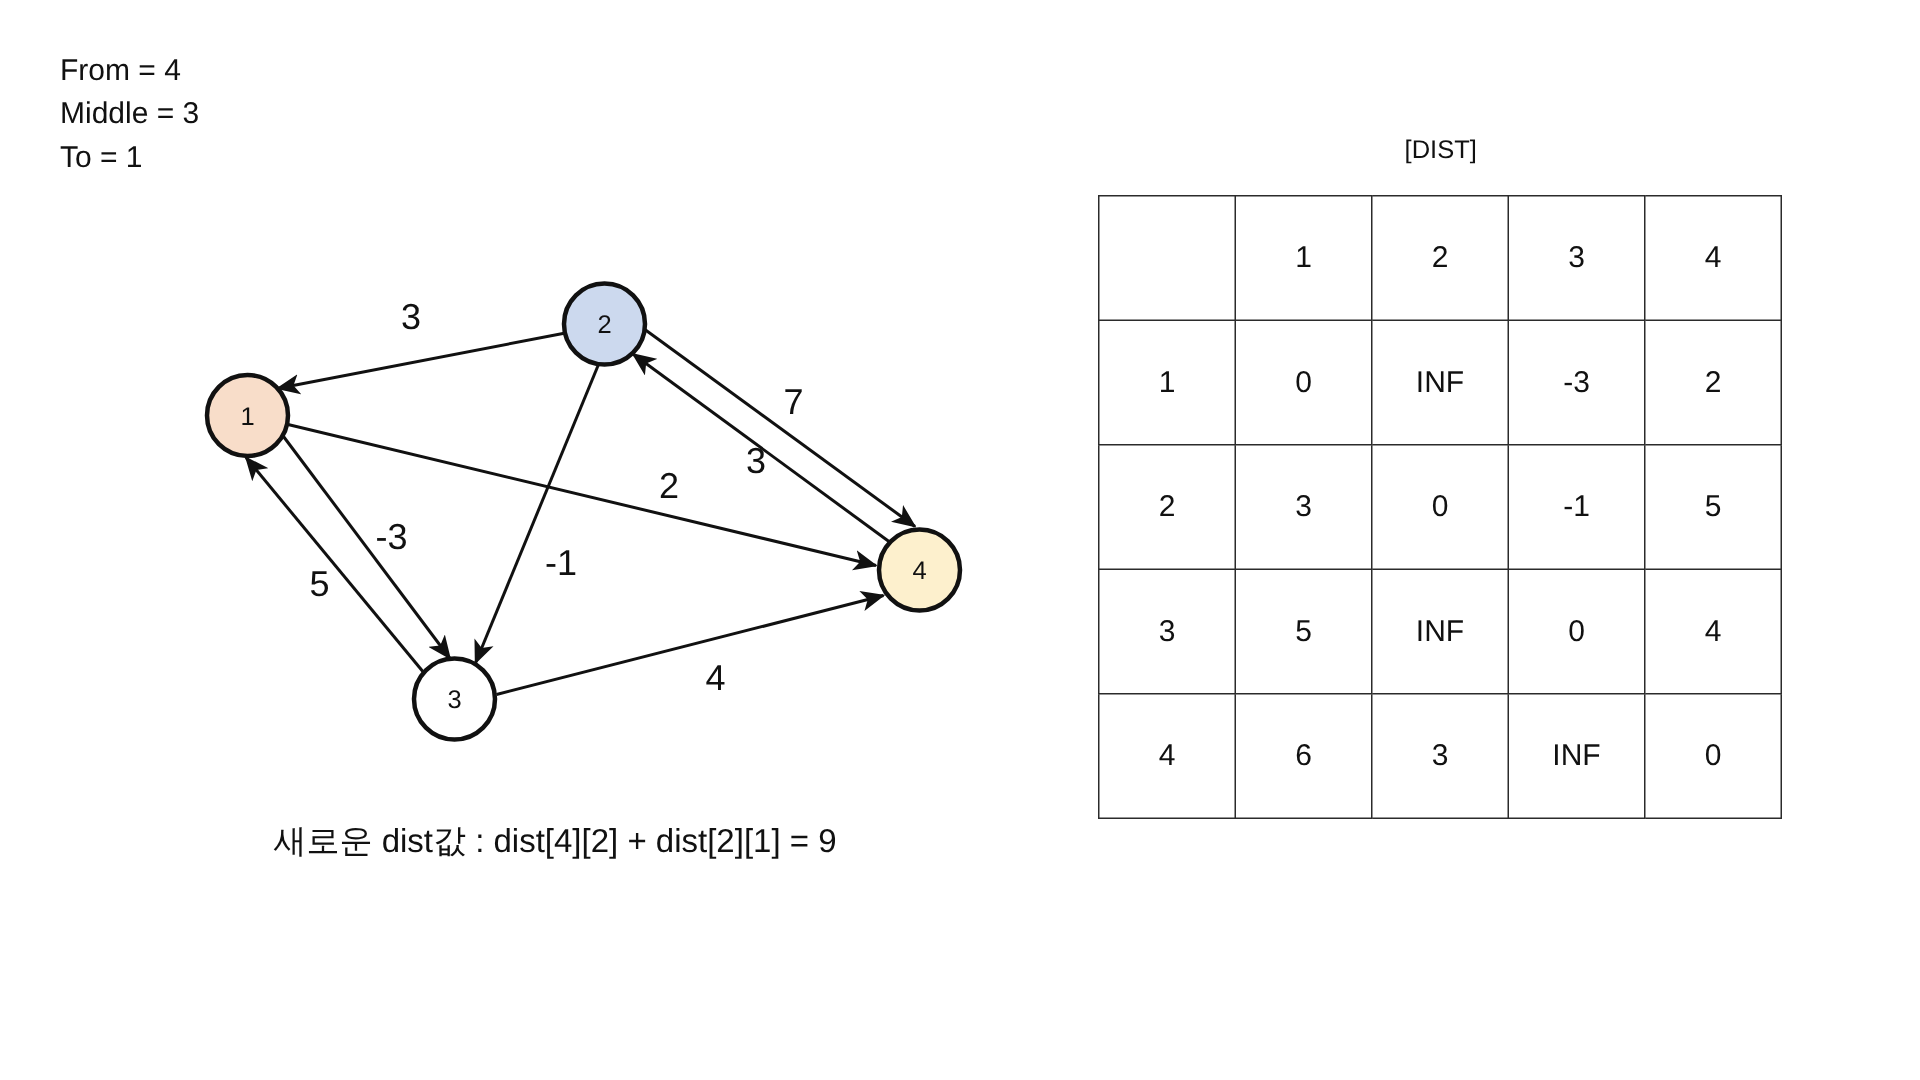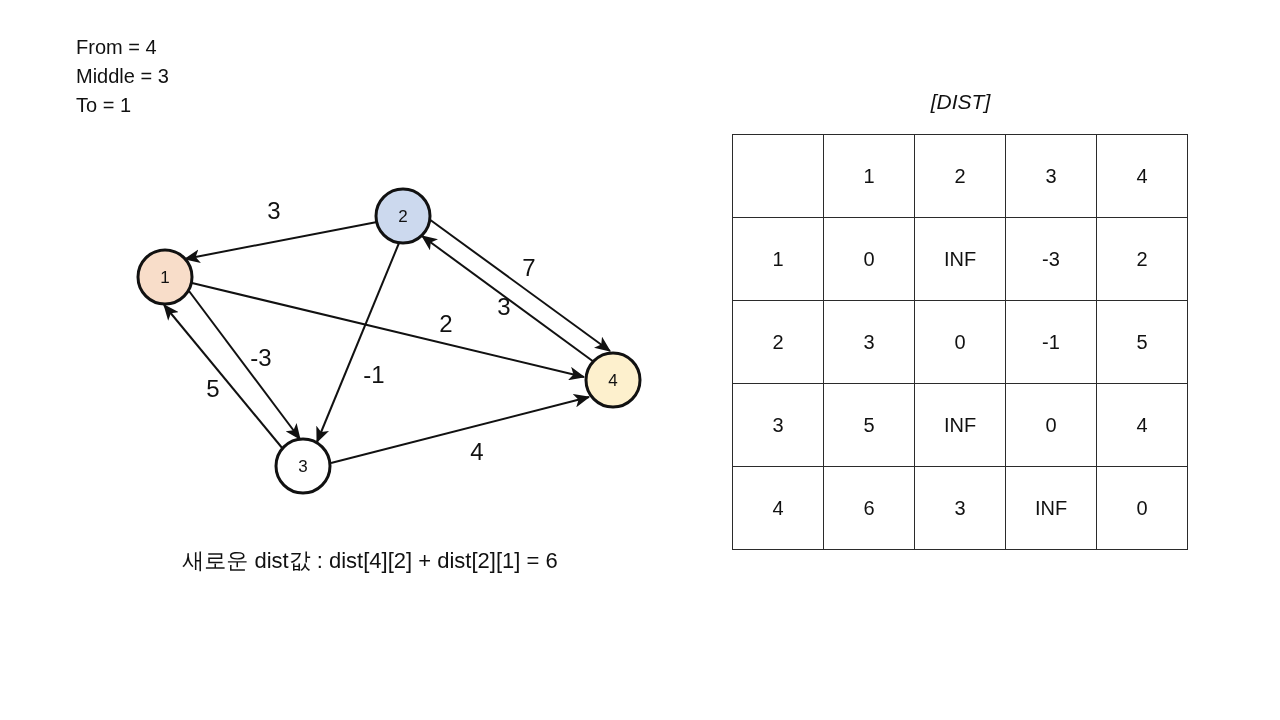--- a/index.html
+++ b/index.html
@@ -1,28 +1,28 @@
 <!DOCTYPE html>
 <html style="--corner-fill: #3a3a3a; --col-header-fill: #f8e1d0; --row-header-fill: #fdf0cf; --highlight-fill: #e2e2e2; --edge-color: #111111;"><head>
 <meta charset="utf-8">
 <style>
   html,body{margin:0;padding:0;background:#ffffff;}
   body{
     width:1280px;height:720px;position:relative;overflow:hidden;
     font-family:"Liberation Sans","DejaVu Sans",sans-serif;color:#111;
   }
-  .info-block{position:absolute;left:40px;top:33px;font-size:20px;line-height:29px;margin-left:36px;}
+  .info-block{position:absolute;left:40px;top:33px;font-size:20px;line-height:29px;}
   .caption{position:absolute;left:100px;top:546px;width:540px;text-align:center;font-size:22px;}
   .graph-svg{position:absolute;left:0;top:0;}
   .edge{stroke:var(--edge-color,#111);stroke-width:2;fill:none;}
   .edge-label{font-size:24px;fill:#111;text-anchor:middle;}
   .node-circle{stroke:#111;stroke-width:3;}
   .node-label{font-size:17px;fill:#111;text-anchor:middle;}
   .table-wrap{position:absolute;left:732px;top:90px;width:457px;}
-  .table-title{text-align:center;font-size:21px;margin:0 0 20px 0;font-style:italic;}
+  .table-title{text-align:center;font-size:17px;margin:0 0 20px 0;}
   table.dist{border-collapse:collapse;table-layout:fixed;}
   table.dist td{
     width:91px;height:83px;box-sizing:border-box;border:1px solid #2b2b2b;
     text-align:center;vertical-align:middle;font-size:20px;background:#fff;padding:0;
   }
   td.corner{background:var(--corner-fill,#3a3a3a);}
   td.colhead{background:var(--col-header-fill,#f8e1d0);}
   td.rowhead{background:var(--row-header-fill,#fdf0cf);}
   td.hl{background:var(--highlight-fill,#e2e2e2);}
 </style>
@@ -64,21 +64,21 @@
       <text x="165" y="283" class="node-label">1</text>
       <circle cx="403" cy="216" r="27" class="node-circle" fill="#ccd9ee"></circle>
       <text x="403" y="222" class="node-label">2</text>
       <circle cx="303" cy="466" r="27" class="node-circle" fill="#ffffff"></circle>
       <text x="303" y="472" class="node-label">3</text>
       <circle cx="613" cy="380" r="27" class="node-circle" fill="#fdf0cd"></circle>
       <text x="613" y="386" class="node-label">4</text>
     </g>
 </svg>
 
-<div class="caption">새로운 dist값 : dist[4][2] + dist[2][1] = 6</div>
+<div class="caption">새로운 dist값 : dist[4][2] + dist[2][1] = 9</div>
 
 <div class="table-wrap">
   <div class="table-title">[DIST]</div>
   <table class="dist">
     <tbody>
     <tr>
       <td class="corner"></td>
       <td class="colhead">1</td>
       <td class="colhead">2</td>
       <td class="colhead">3</td>

